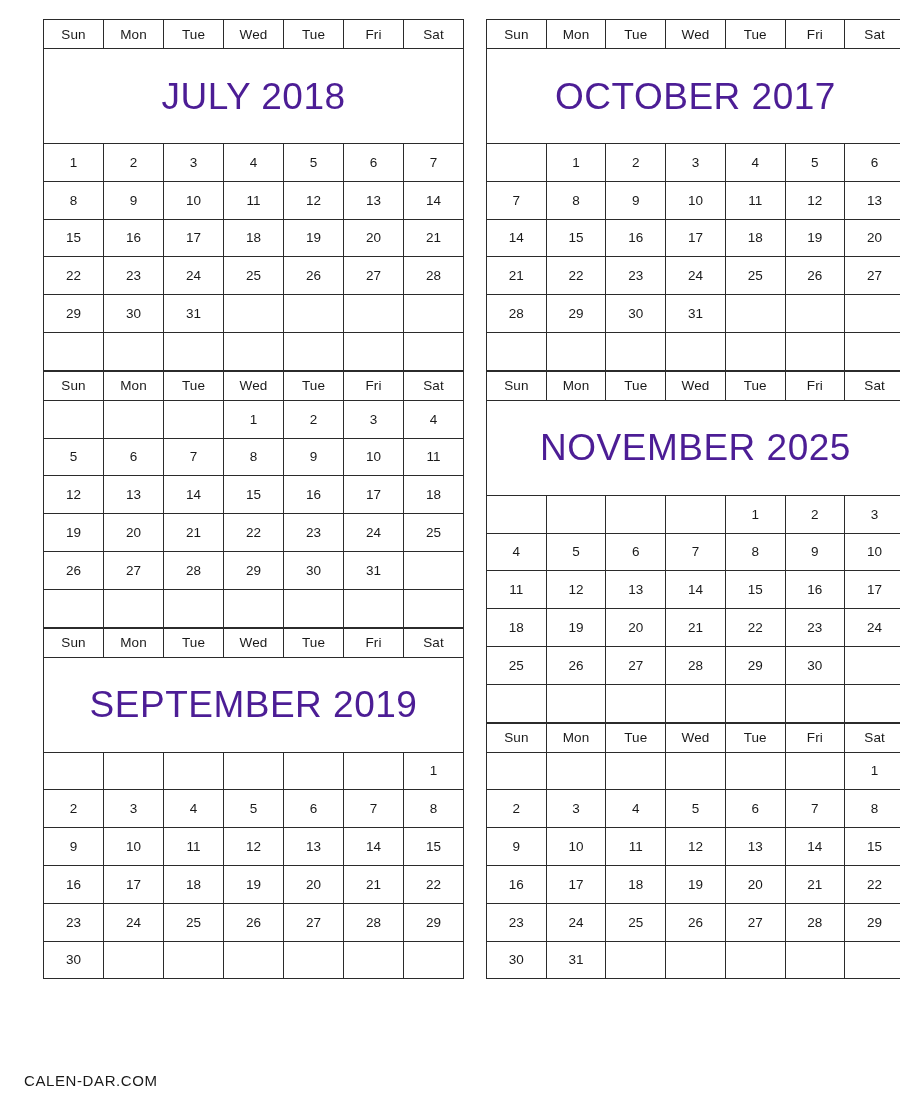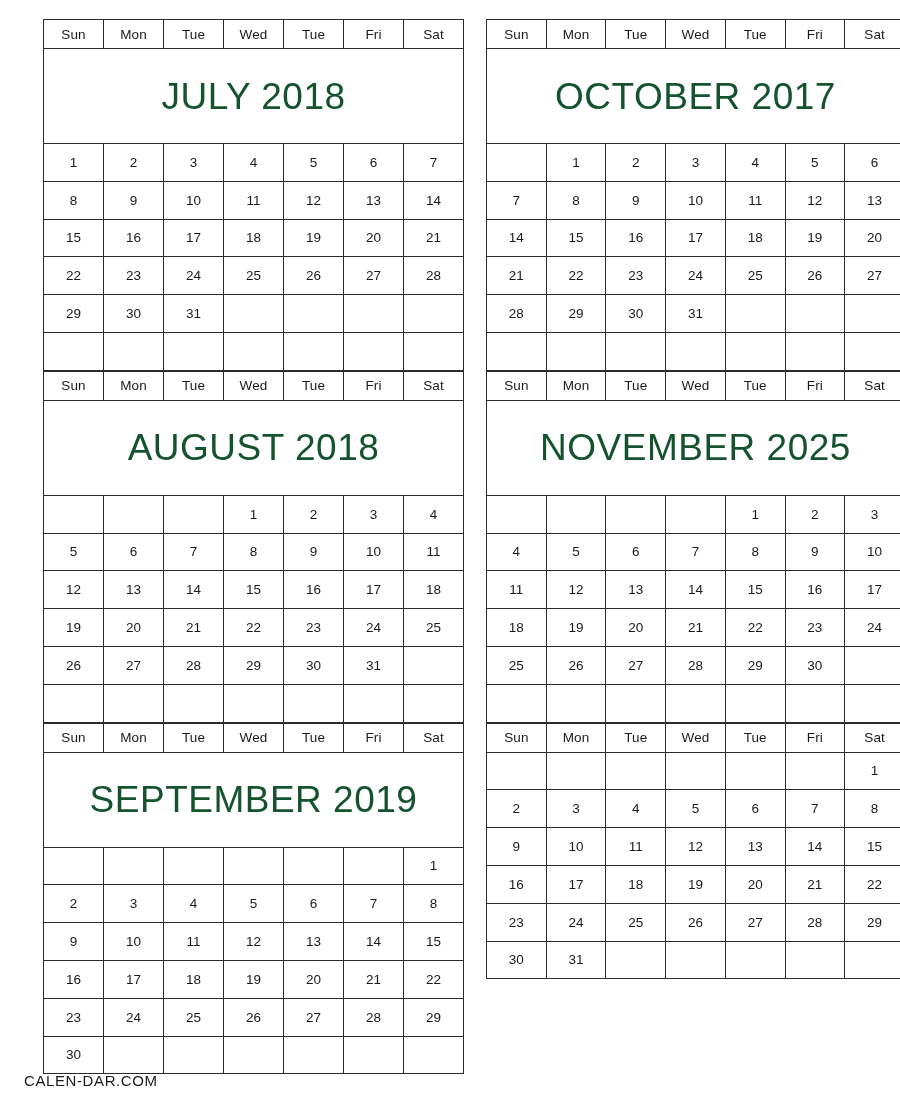--- a/index.html
+++ b/index.html
@@ -59,21 +59,21 @@
     color: #1a1a1a;
     letter-spacing: 0.1px;
   }
 
   
   .title-cell {
     height: 95px;
     font-size: 37px;
     font-weight: 400;
     letter-spacing: 0.5px;
-    color: #14532d;
+    color: #4c1d95;
     line-height: 1;
     white-space: nowrap;
   }
 
   
   .day {
     height: 37.8px;
     font-size: 13.5px;
     font-weight: 400;
     color: #1a1a1a;
@@ -171,23 +171,20 @@
           <tr>
             <th class="dow">Sun</th>
             <th class="dow">Mon</th>
             <th class="dow">Tue</th>
             <th class="dow">Wed</th>
             <th class="dow">Tue</th>
             <th class="dow">Fri</th>
             <th class="dow">Sat</th>
           </tr>
           <tr>
-            <td class="title-cell" colspan="7">AUGUST 2018</td>
-          </tr>
-          <tr>
             <td class="day empty"></td>
             <td class="day empty"></td>
             <td class="day empty"></td>
             <td class="day">1</td>
             <td class="day">2</td>
             <td class="day">3</td>
             <td class="day">4</td>
           </tr>
           <tr>
             <td class="day">5</td>

